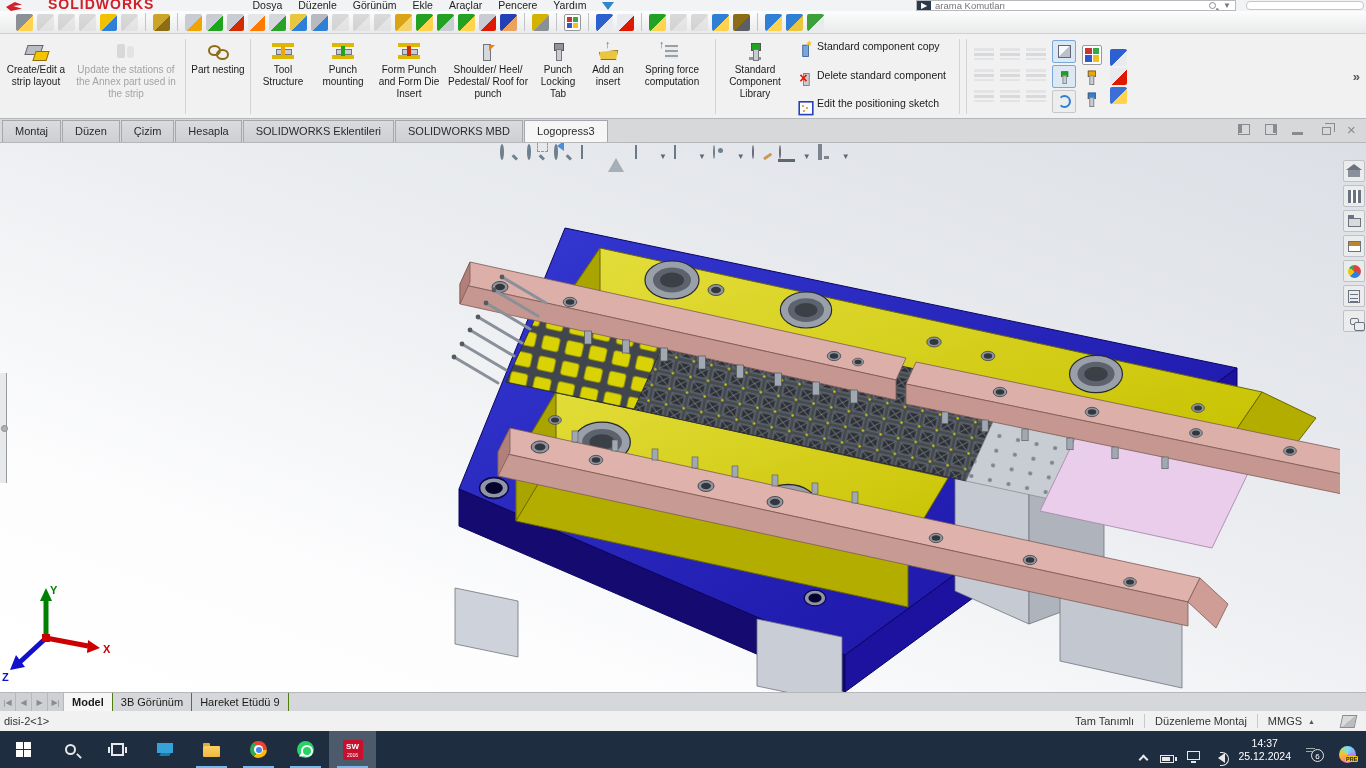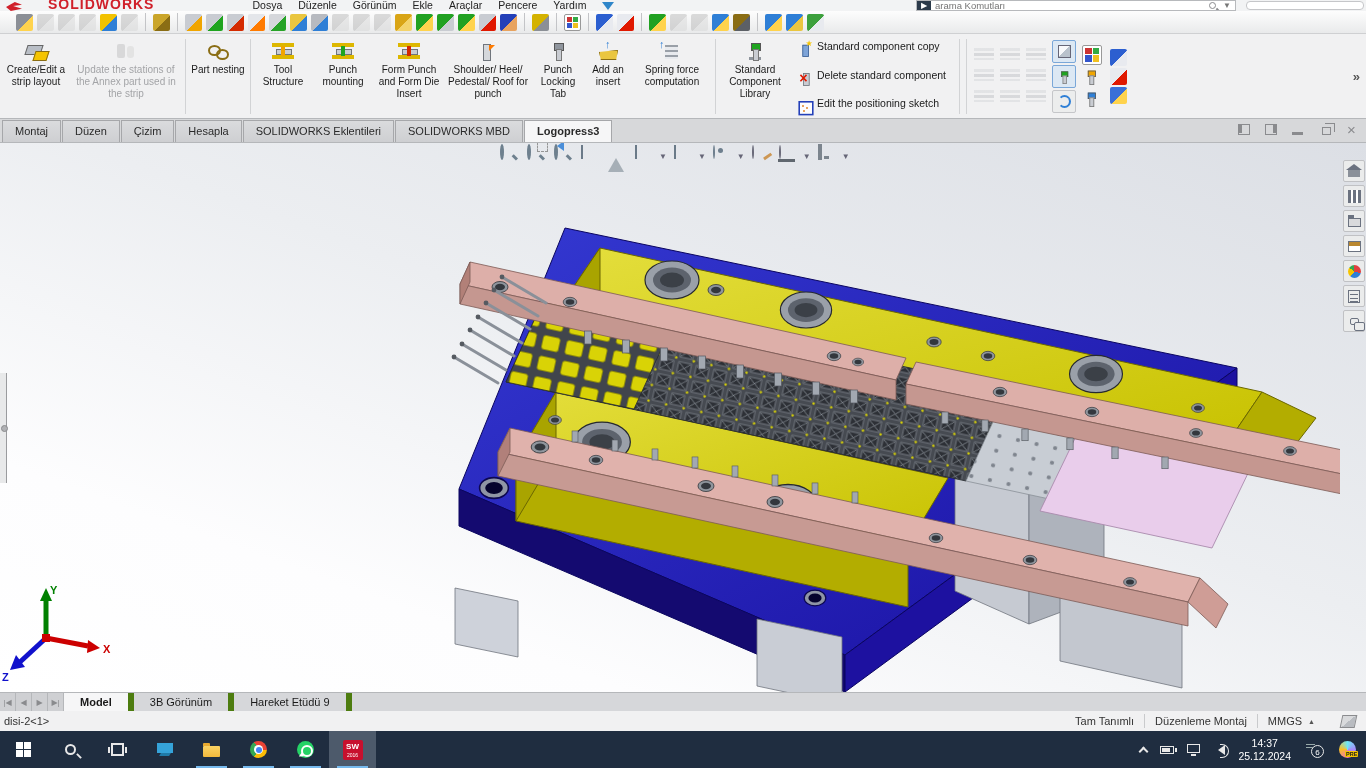--- a/index.html
+++ b/index.html
@@ -82,21 +82,21 @@
 .gstamp{width:20px;height:12px;background:linear-gradient(#d6d8db 0 3px,#0000 3px 5px,#c3c5c9 5px 8px,#0000 8px 10px,#d6d8db 10px);opacity:.55}
 .selcol{display:flex;flex-direction:column;gap:2px}
 .selbox{width:24px;height:23px;border:1px solid #7aa7d8;background:#dce8f4;border-radius:2px;display:flex;align-items:center;justify-content:center}
 .selbox.plain{border-color:#c5c6c9;background:#eceded}
 .miniviewcube{width:13px;height:13px;border:1px solid #667;background:linear-gradient(135deg,#f8f9fb 50%,#b9c2cc 50%)}
 .minirot{width:13px;height:13px;border:2px solid #2f7fd6;border-radius:50%;border-left-color:#0000}
 .overflowbtn{align-self:center;color:#555;font-size:13px;font-weight:bold;padding:0 4px}
 
 #cmdtabs{position:absolute;left:0;top:119px;width:1366px;height:24px;background:#d7d8da;border-bottom:1px solid #b5b7ba;display:flex;align-items:flex-end;padding-left:2px}
 .ctab{padding:4px 12px 5px;font-size:11px;color:#2a2a2a;background:linear-gradient(#dadbdd,#cecfd2);border:1px solid #a6a7aa;border-bottom:none;margin-right:1px;white-space:nowrap}
-.ctab.active{background:#f6f6f7;font-weight:bold}
+.ctab.active{background:#f6f6f7;font-weight:normal}
 #wincontrols{position:absolute;right:8px;top:123px;display:flex;gap:14px;align-items:center;color:#8a8b8e}
 .wc{width:13px;height:12px;display:flex;align-items:center;justify-content:center;font-size:12px}
 .paneicon{width:12px;height:11px;border:1.5px solid #8a8b8e;position:relative}
 .paneicon.l::before{content:"";position:absolute;left:0;top:0;width:3px;height:8px;background:#8a8b8e}
 .paneicon.r::before{content:"";position:absolute;right:0;top:0;width:3px;height:8px;background:#8a8b8e}
 .minim{width:11px;height:3px;background:#8a8b8e;margin-top:8px}
 .restore{width:9px;height:8px;border:1.5px solid #8a8b8e;position:relative;margin-top:3px;margin-left:3px}
 .restore::before{content:"";position:absolute;left:2px;top:-5px;width:9px;height:8px;border:1.5px solid #8a8b8e;border-bottom:none;border-left:none}
 
 #viewport{position:absolute;left:0;top:143px;width:1366px;height:549px;background:linear-gradient(200deg,#dcdfe5 0%,#eceef1 45%,#fdfdfe 78%,#ffffff 100%);overflow:hidden}
@@ -130,21 +130,21 @@
 .rp-sphere{width:13px;height:13px;border-radius:50%;background:conic-gradient(#e04040 0 30%,#2f7fd6 0 62%,#f5c400 0 85%,#34a853 0)}
 .rp-props{width:12px;height:13px;border:1.4px solid #6b7280;background:repeating-linear-gradient(#0000 0 2px,#6b7280 2px 3.5px);background-size:8px 100%;background-repeat:no-repeat;background-position:1px 1px}
 .rp-chat{width:9px;height:7px;border:1.4px solid #6b7280;border-radius:2px;position:relative}
 .rp-chat::after{content:"";position:absolute;left:3px;top:3px;width:9px;height:7px;border:1.4px solid #6b7280;border-radius:2px;background:#ebecec}
 
 #lsplit{position:absolute;left:0;top:230px;width:7px;height:110px;background:#e8e9ea;border-right:1px solid #9a9b9e}
 #lsplit::after{content:"";position:absolute;left:1px;top:52px;width:5px;height:5px;border-radius:50%;background:#b0b1b4;border:1px solid #8a8b8e}
 
 #modeltabs{position:absolute;left:0;top:692px;width:1366px;height:19px;background:#d6d7da;border-top:1px solid #b5b7ba;display:flex;align-items:stretch}
 .navbtn{width:16px;display:flex;align-items:center;justify-content:center;color:#8a8b8e;font-size:8px;background:#cfd0d3;border-right:1px solid #b5b7ba}
-.mtab{padding:2px 16px;font-size:11px;display:flex;align-items:center;background:#d6d7da;border-right:6px solid #4d7c0f;white-space:nowrap}
+.mtab{padding:2px 8px;font-size:11px;display:flex;align-items:center;background:#d6d7da;border-right:1px solid #4d7c0f;white-space:nowrap}
 .mtab.active{background:#f6f6f7;font-weight:bold}
 
 #statusbar{position:absolute;left:0;top:711px;width:1366px;height:20px;background:#f1f1f2;display:flex;align-items:center;font-size:11px;color:#333}
 #statusleft{margin-left:4px}
 #statusright{margin-left:auto;display:flex;align-items:center;gap:0}
 .ssep{width:1px;height:14px;background:#c9cacc;margin:0 10px}
 .sitem{white-space:nowrap}
 .up{font-size:7px;margin-left:6px;color:#555}
 #statusicon{width:15px;height:13px;background:linear-gradient(135deg,#d9dadc 50%,#b9bcc1 50%);border:1px solid #8a8b8e;margin:0 10px 0 26px;transform:skewX(-12deg)}
 
@@ -163,21 +163,21 @@
 .tfolder{width:17px;height:11px;background:linear-gradient(#f9d264,#f2b93c);border-radius:1px;position:relative;margin-top:3px}
 .tfolder::before{content:"";position:absolute;left:0;top:-3px;width:7px;height:3px;background:#e8a92f;border-radius:1px 1px 0 0}
 .tchrome{width:17px;height:17px;border-radius:50%;background:conic-gradient(from -30deg,#ea4335 0 120deg,#fbbc05 0 240deg,#34a853 0);position:relative}
 .tchrome::before{content:"";position:absolute;left:4px;top:4px;width:9px;height:9px;background:#fff;border-radius:50%}
 .tchrome::after{content:"";position:absolute;left:5.5px;top:5.5px;width:6px;height:6px;background:#4285f4;border-radius:50%}
 .twa{width:17px;height:17px;border-radius:50%;background:#25d366;position:relative}
 .twa::before{content:"";position:absolute;left:3.5px;top:3.5px;width:8px;height:8px;border:2px solid #fff;border-radius:50%}
 .twa::after{content:"";position:absolute;left:3px;top:12px;border:3px solid transparent;border-left:4px solid #fff;transform:rotate(35deg)}
 .tsw{width:20px;height:20px;background:#c8102e;border-radius:2px;color:#fff;text-align:center;font-size:8px;font-weight:bold;line-height:9px;padding-top:2px}
 .tsw small{display:block;font-size:5px;font-weight:normal}
-#tray{margin-left:auto;display:flex;align-items:center;gap:13px;padding-right:10px}
+#tray{margin-left:auto;display:flex;align-items:flex-end;gap:13px;padding-right:10px}
 .chev{width:7px;height:7px;border-left:2px solid #e8e8e8;border-top:2px solid #e8e8e8;transform:rotate(45deg);margin-top:3px}
 .batt{width:14px;height:8px;border:1.5px solid #e8e8e8;position:relative}
 .batt::before{content:"";position:absolute;left:1px;top:1px;width:8px;height:4px;background:#e8e8e8}
 .batt::after{content:"";position:absolute;right:-3.5px;top:1.5px;width:2px;height:4px;background:#e8e8e8}
 .tnet{width:13px;height:9px;border:1.5px solid #e8e8e8;position:relative;margin-bottom:3px}
 .tnet::after{content:"";position:absolute;left:3px;top:9px;width:5px;height:2.5px;background:#e8e8e8}
 .tspk{width:0;height:0;border:5px solid transparent;border-right:7px solid #e8e8e8;position:relative}
 .tspk::before{content:"";position:absolute;left:2px;top:-6px;width:8px;height:12px;border:1.6px solid #e8e8e8;border-left:none;border-radius:0 10px 10px 0}
 #clock{text-align:center;font-size:10.5px;line-height:13px;color:#fff}
 .tnotif{width:16px;height:13px;background:#fff;border-radius:1px;position:relative}

